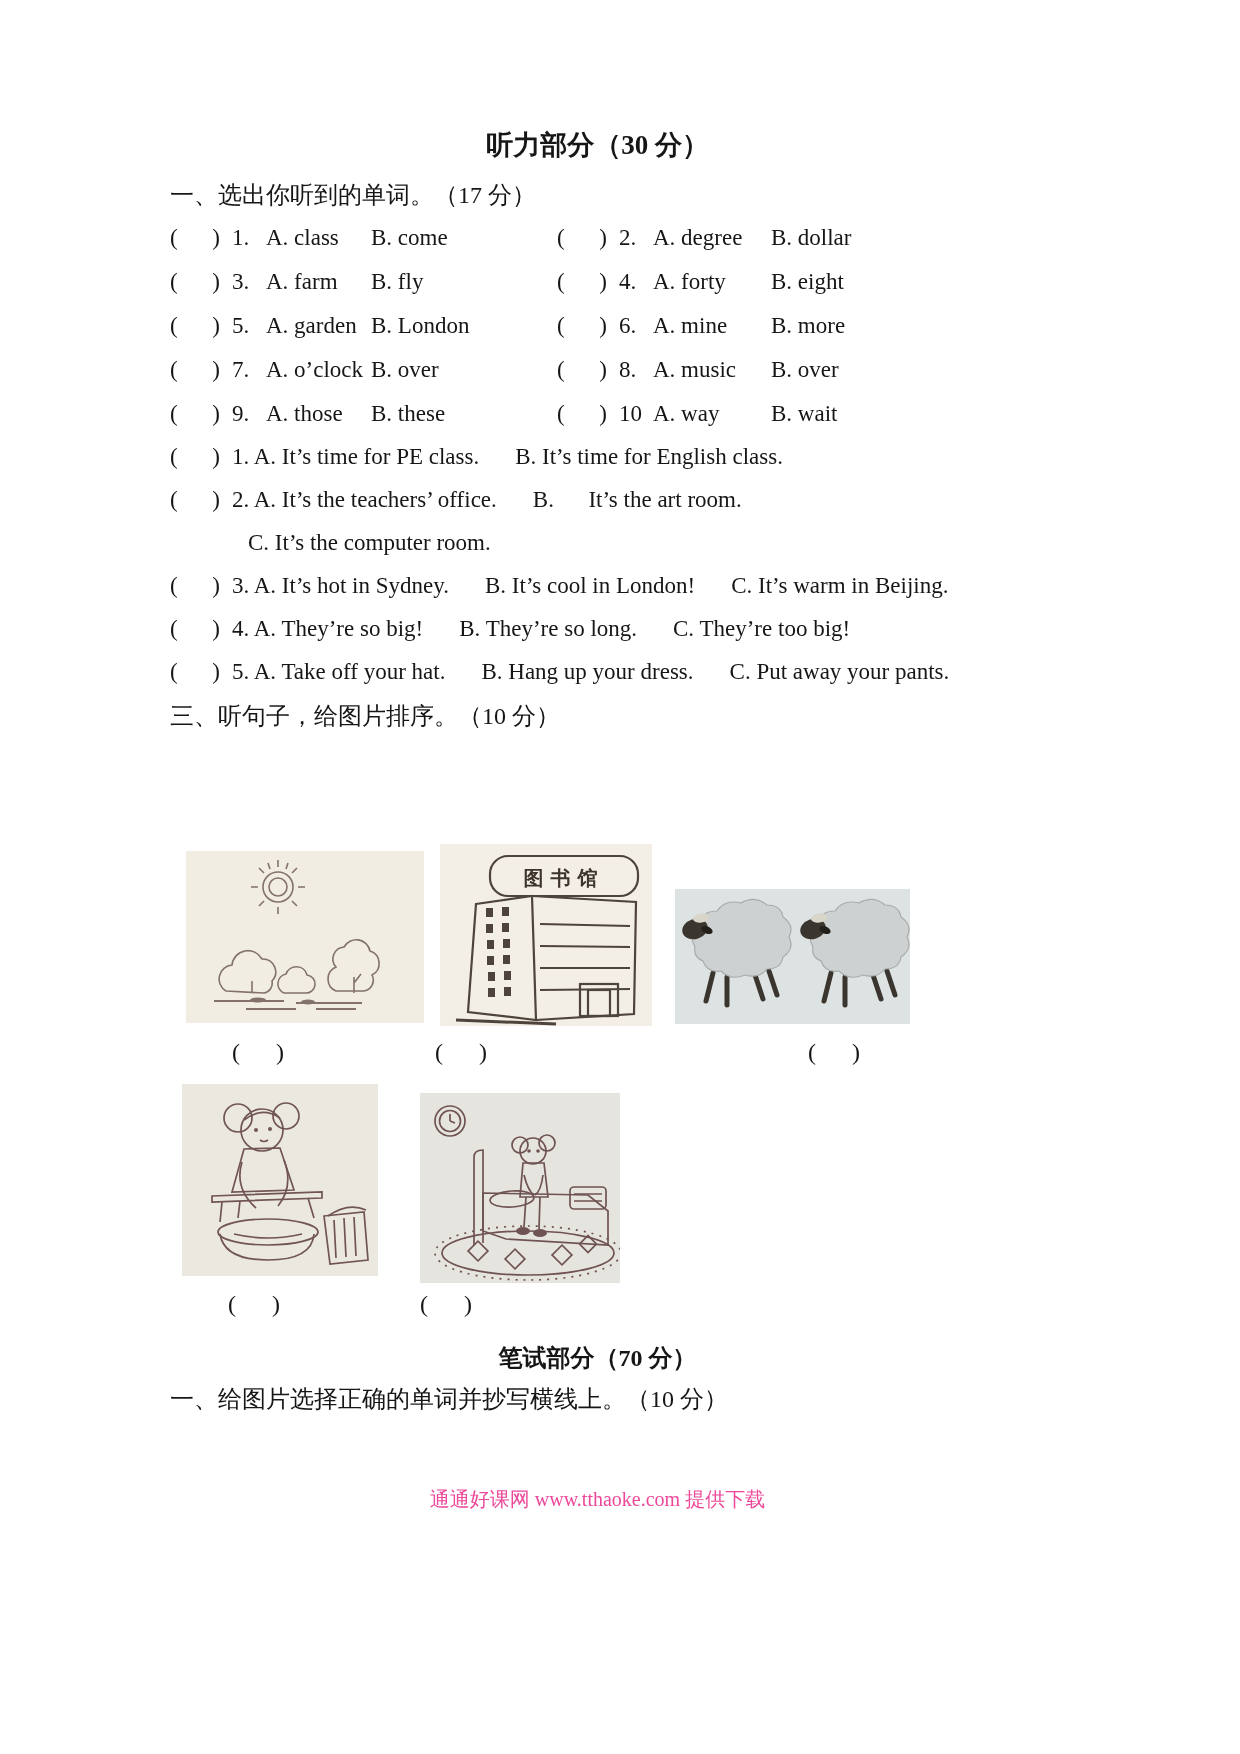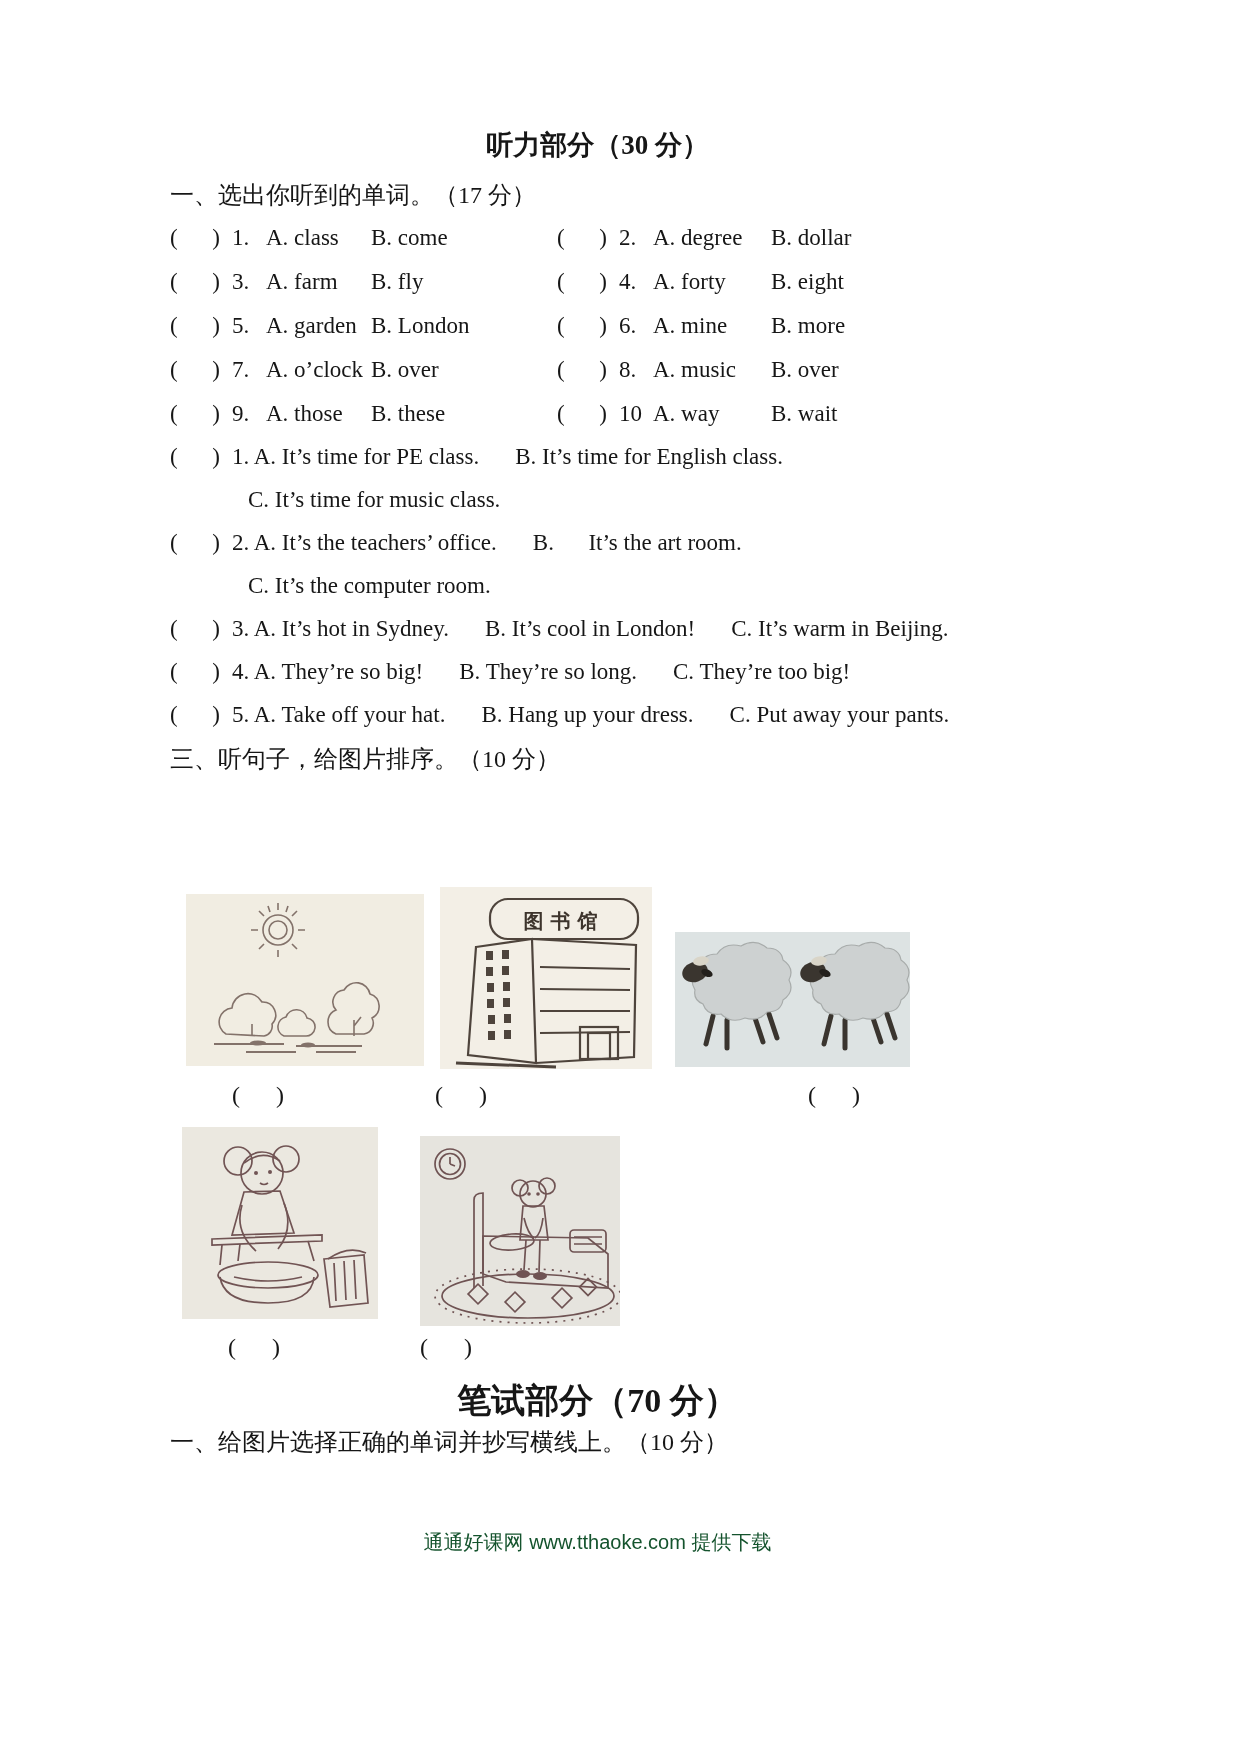--- a/index.html
+++ b/index.html
@@ -30,22 +30,22 @@
   .indent{margin-left:78px;}
   .pic-area{position:relative;height:595px;}
   .pic{position:absolute;overflow:hidden;}
   .pic svg{display:block;}
   .p1{background:#f1ede2;}
   .p2{background:#f3efe6;text-align:center;}
   .p3{background:#dde3e3;}
   .p4{background:#ebe8e0;}
   .p5{background:#e6e4de;}
   .ansp{position:absolute;font-size:24px;white-space:pre;}
-  .written-header{font-size:34px;font-weight:bold;text-align:center;line-height:32px;margin-top:14px;margin-bottom:10px;}
-  .footer{font-family:Liberation Sans, sans-serif;font-size:20px;color:#14532d;text-align:center;margin-top:72px;padding-bottom:40px;}
+  .written-header{font-size:24px;font-weight:bold;text-align:center;line-height:32px;margin-top:14px;margin-bottom:10px;}
+  .footer{font-family:Liberation Serif, serif;font-size:20px;color:#ec4899;text-align:center;margin-top:72px;padding-bottom:40px;}
 </style>
 </head>
 <body>
 
 <div class="page">
 
   <div class="subtitle">听力部分（30 分）</div>
 
   <div class="sec-heading">一、选出你听到的单词。（17 分）</div>
 
@@ -118,23 +118,20 @@
         <span class="wa">A. way</span>
         <span class="wb">B. wait</span>
     </div>
   </div>
 
 
   <div class="line">
     <span class="wblank">(      )</span>
       <span class="part">1. A. It’s time for PE class.</span>
       <span class="part">B. It’s time for English class.</span>
-  </div>
-  <div class="line">
-    <span class="part indent">C. It’s time for music class.</span>
   </div>
   <div class="line">
     <span class="wblank">(      )</span>
       <span class="part">2. A. It’s the teachers’ office.</span>
       <span class="part">B.      It’s the art room.</span>
   </div>
   <div class="line">
     <span class="part indent">C. It’s the computer room.</span>
   </div>
   <div class="line">

